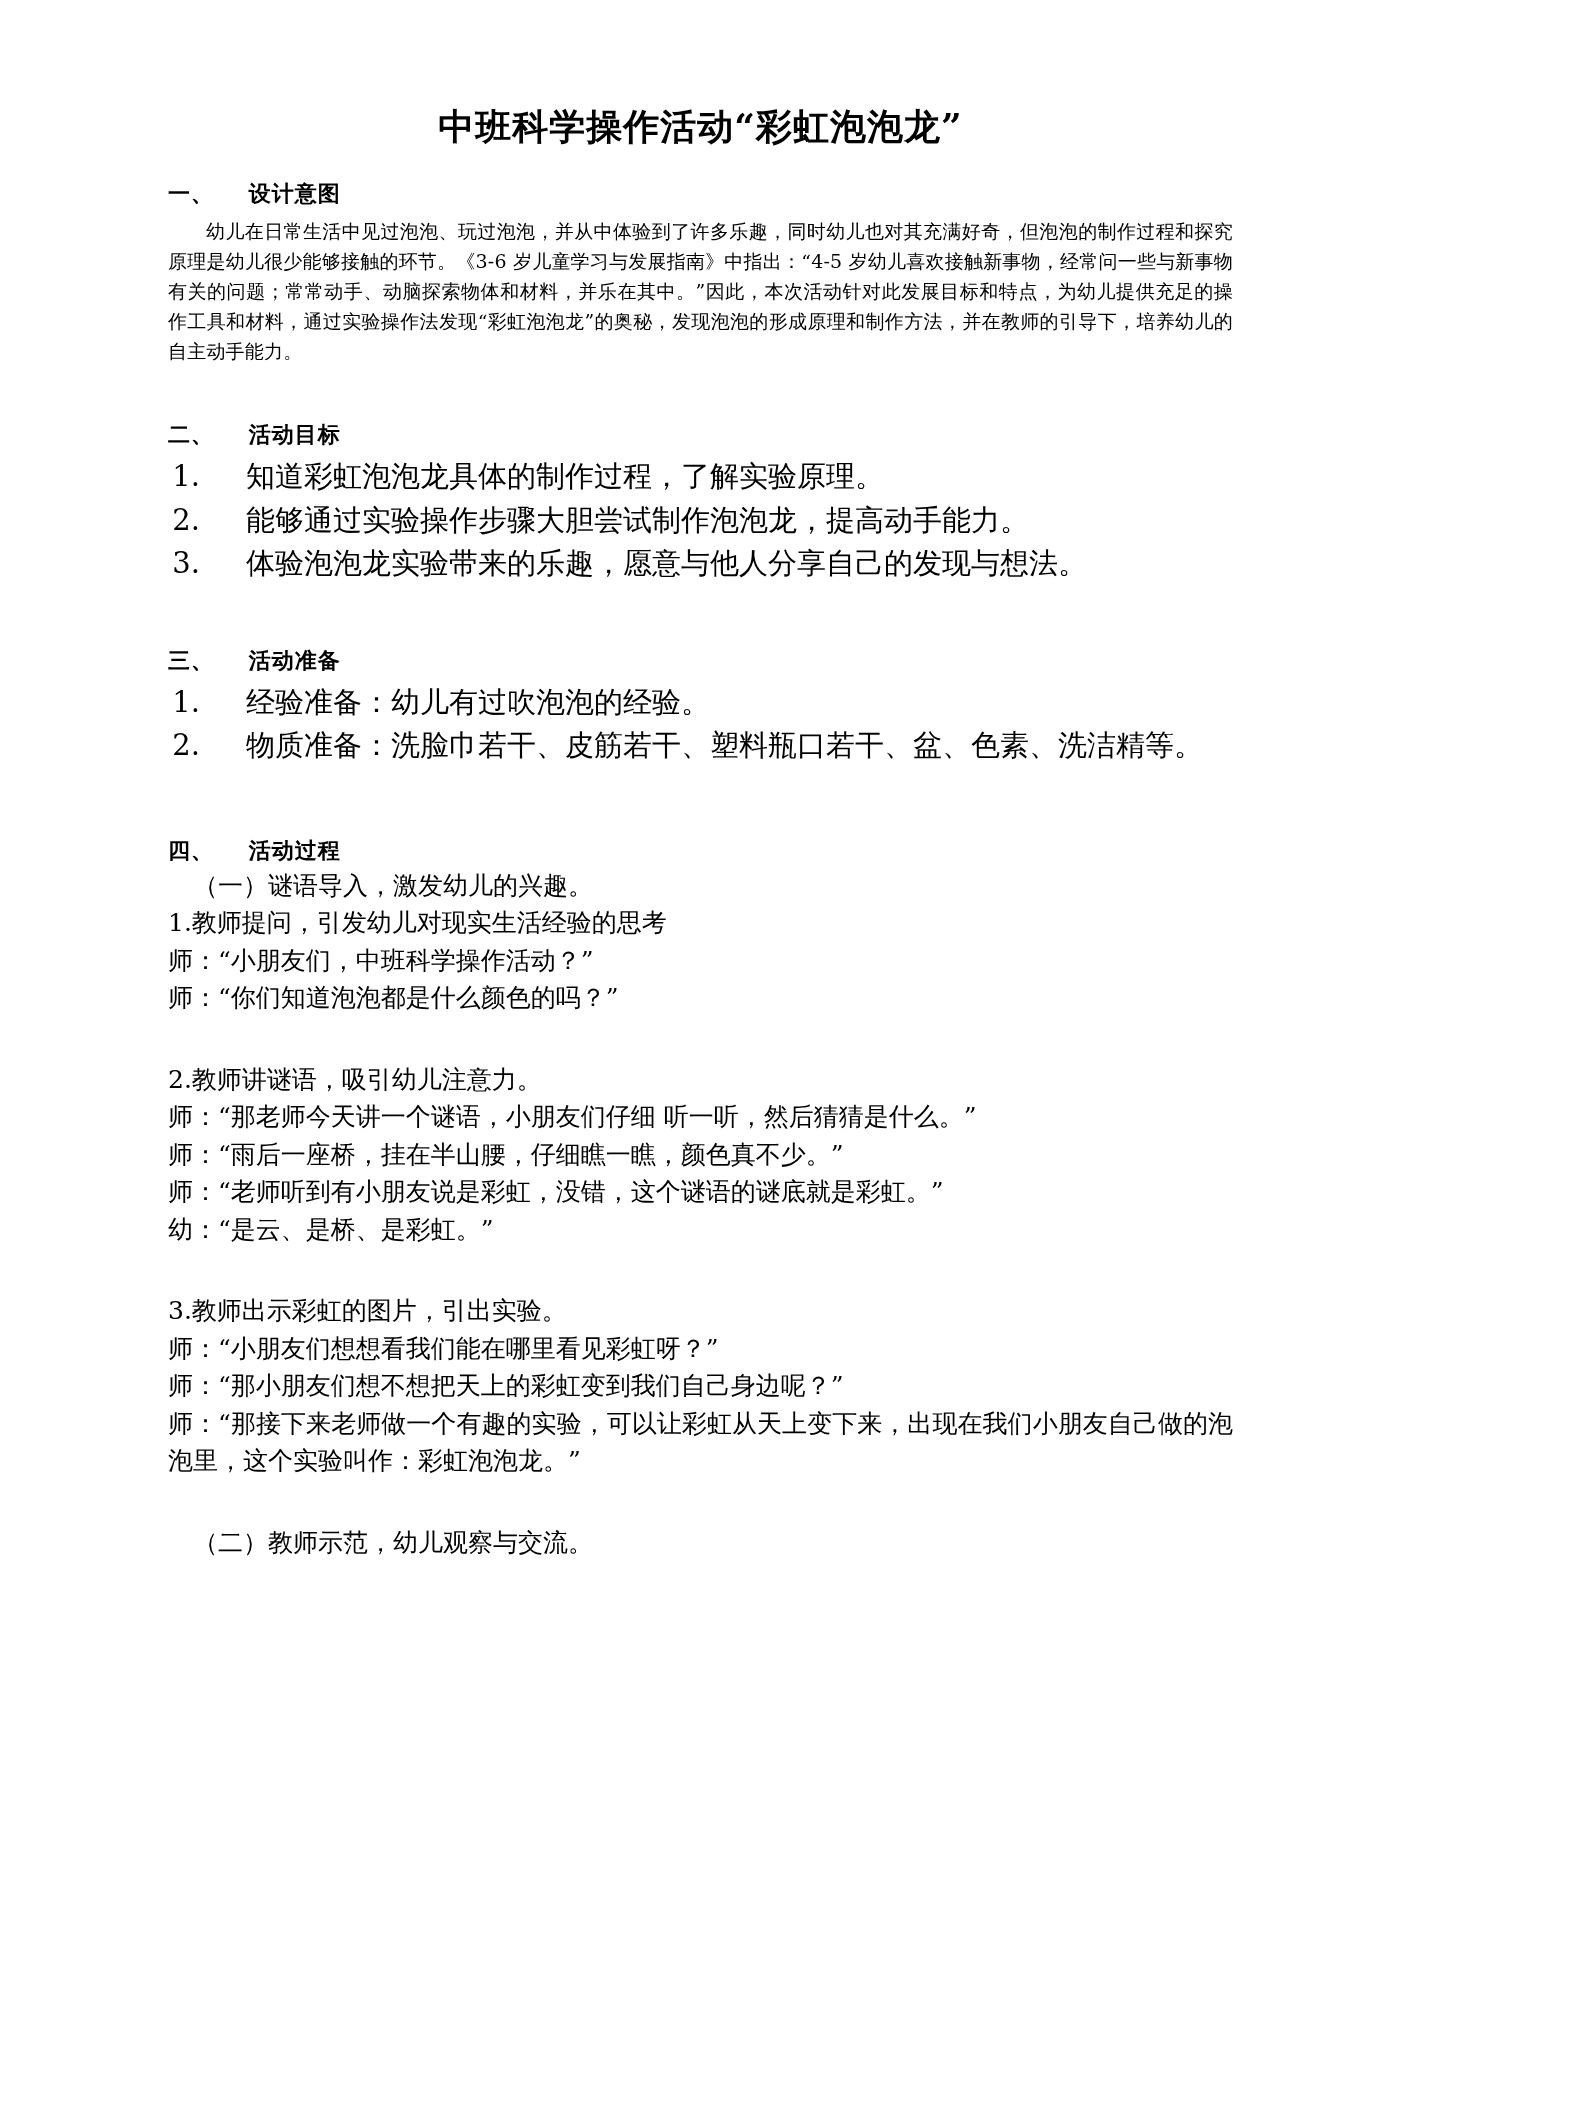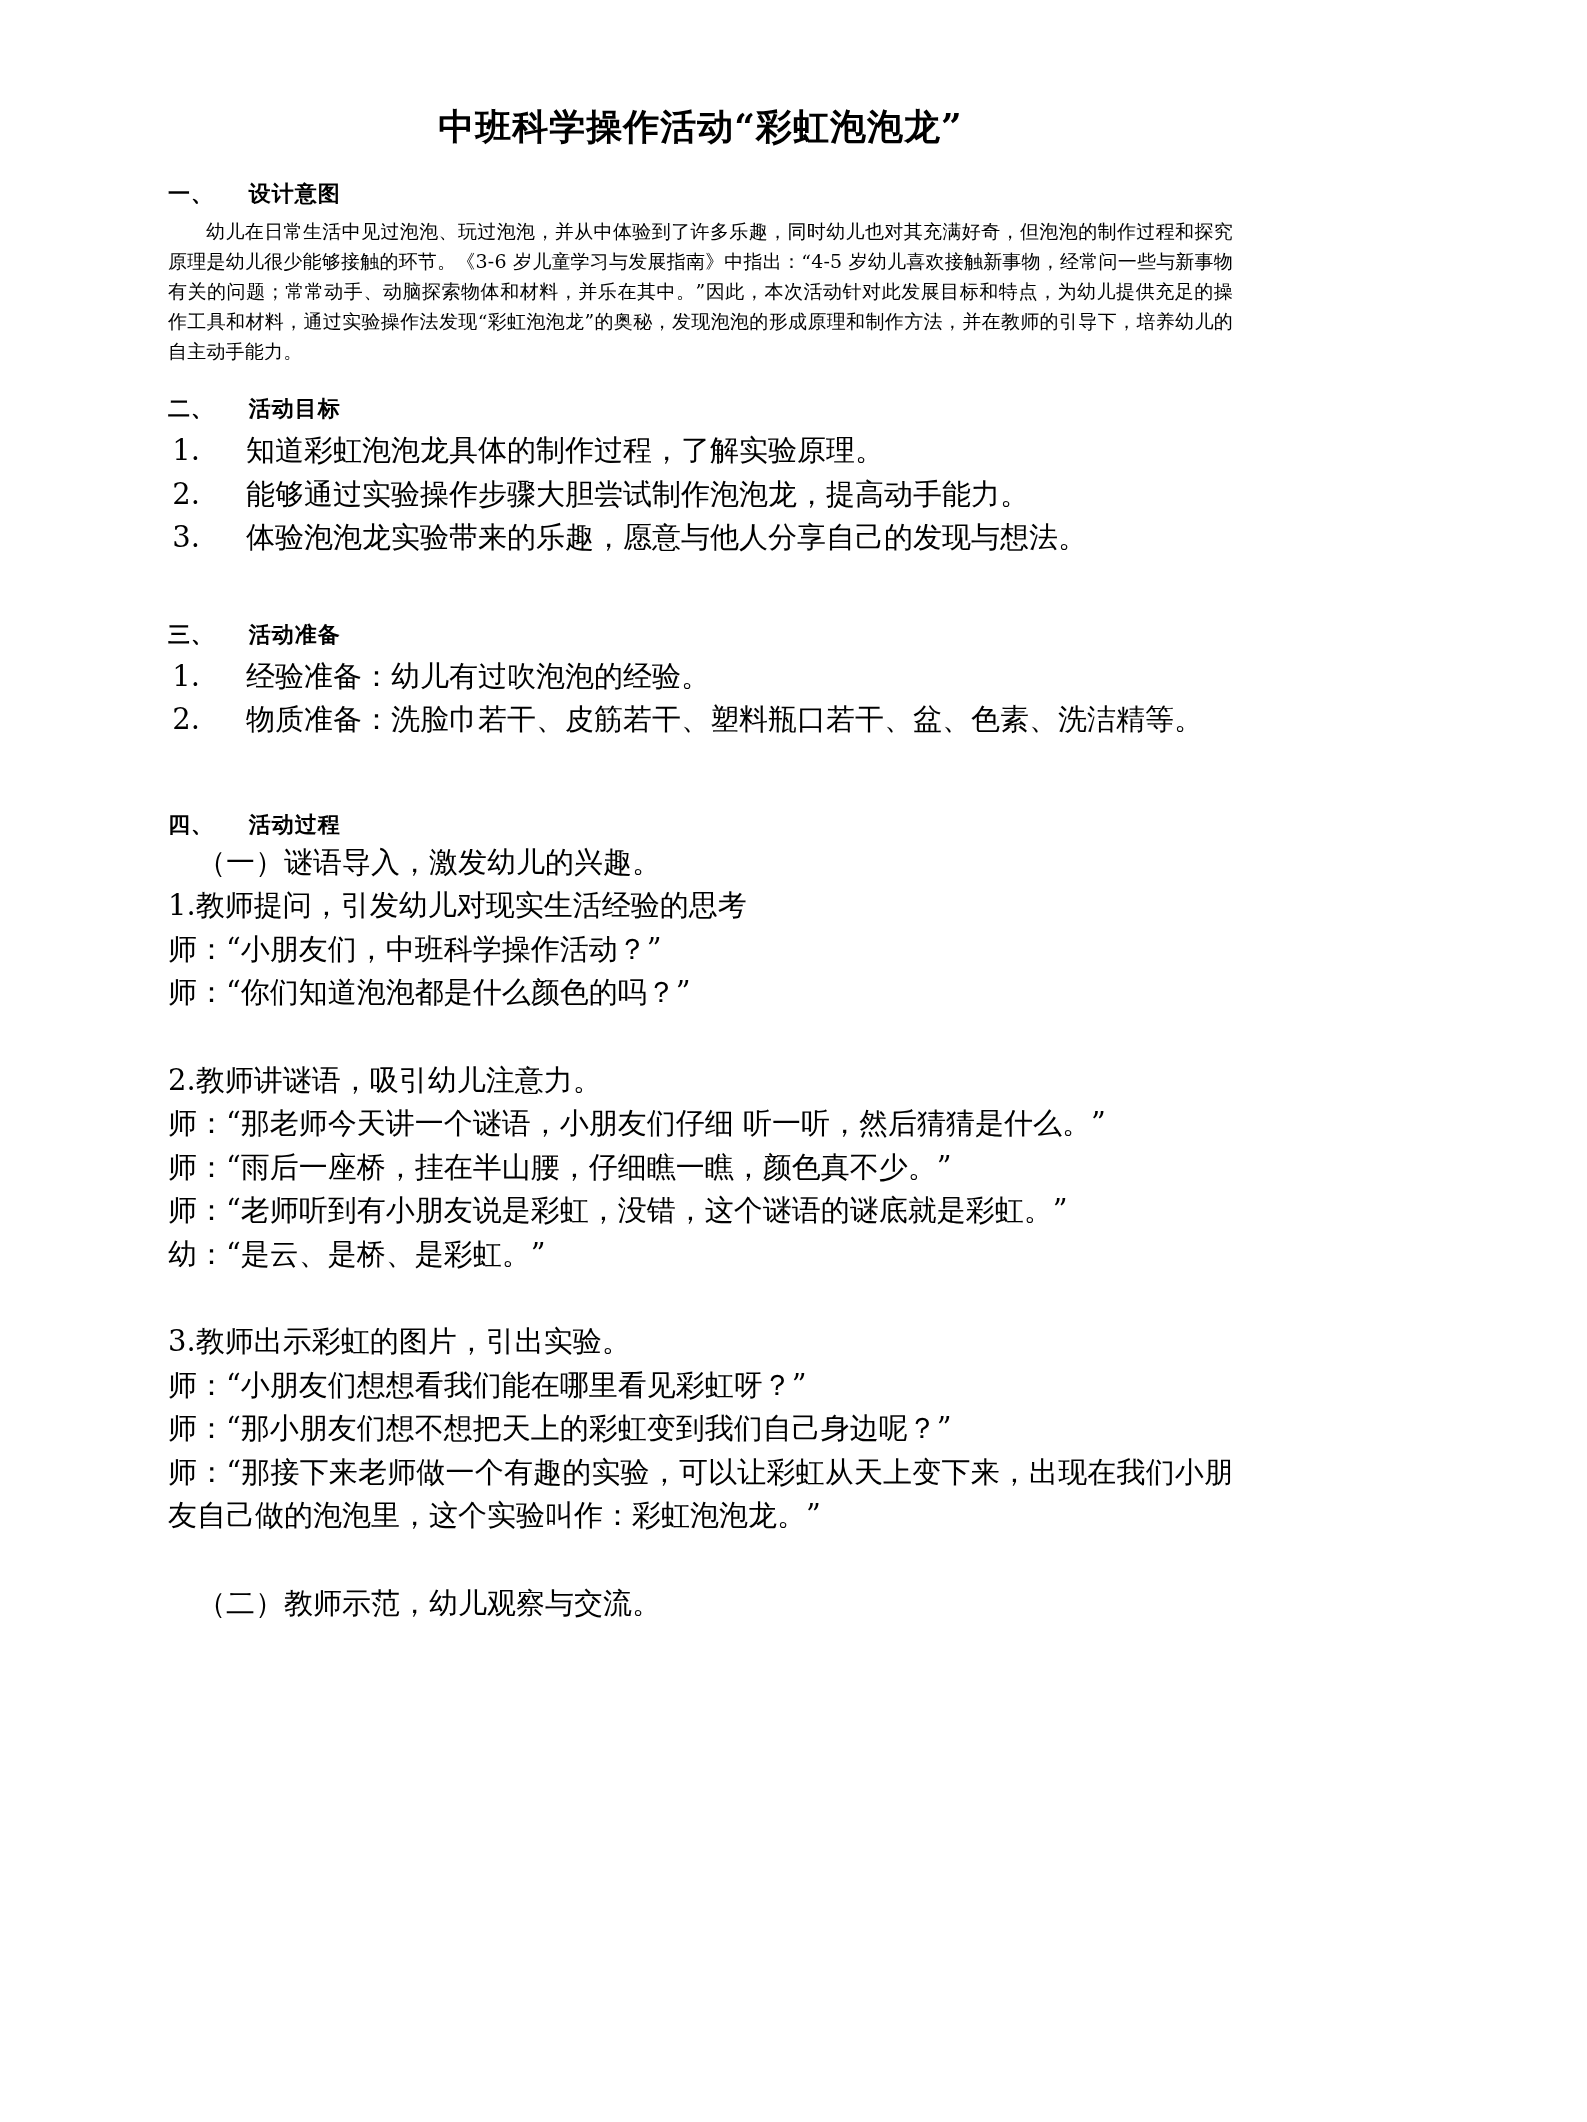--- a/index.html
+++ b/index.html
@@ -41,21 +41,21 @@
   }
   .section-heading {
     font-size: 22px;
     font-weight: bold;
     margin: 0;
     line-height: 1.5;
     letter-spacing: 1px;
     white-space: pre;
   }
   .h-sec1 { margin-top: 28px; }
-  .h-sec2 { margin-top: 26px; }
+  .h-sec2 { margin-top: 52px; }
   .h-sec3 { margin-top: 58px; }
   .h-sec4 { margin-top: 66px; }
 
   .body-para {
     font-size: 19px;
     line-height: 1.58;
     margin: 6px 0 0 0;
     text-align: justify;
     text-justify: inter-ideograph;
     letter-spacing: 0.2px;
@@ -82,21 +82,21 @@
     padding-right: 46px;
     box-sizing: border-box;
     font-family: "DejaVu Serif", "Liberation Serif", serif;
   }
   .num-text {
     flex: 1;
     text-align: justify;
     text-justify: inter-ideograph;
   }
   .proc-line {
-    font-size: 29px;
+    font-size: 25px;
     line-height: 1.5;
     margin: 0;
     text-align: justify;
     text-justify: inter-ideograph;
   }
   .proc-line.lead {
     text-indent: 1em;
   }
   .spacer-line {
     height: 44px;

